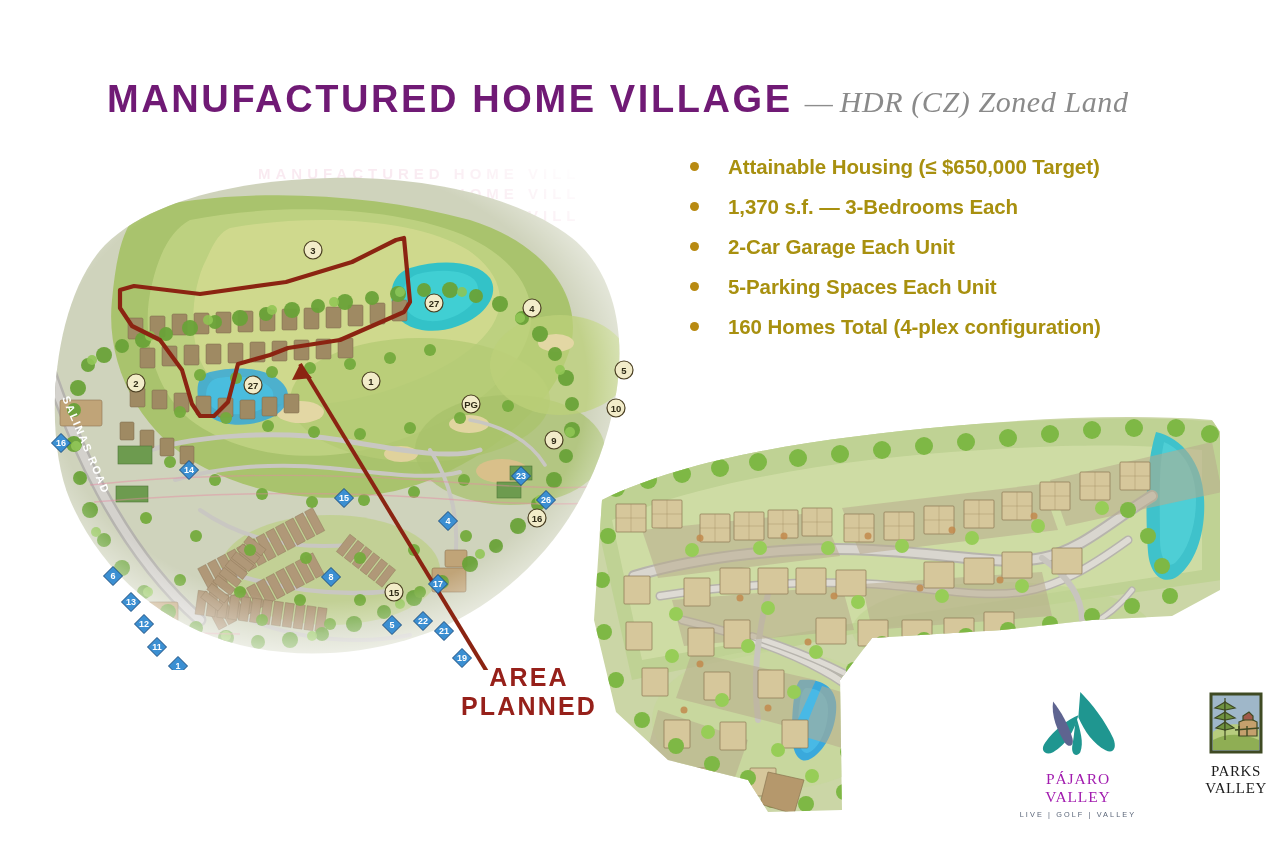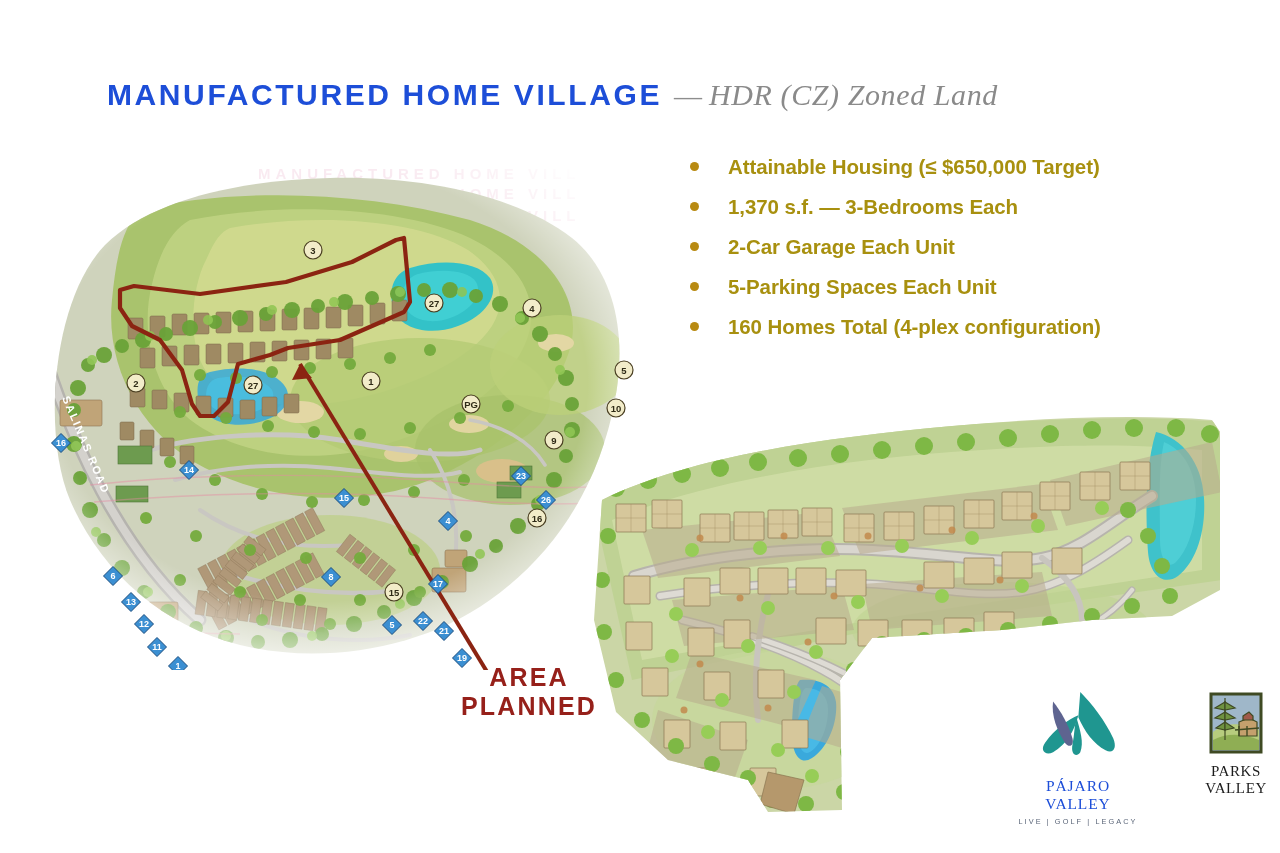--- a/index.html
+++ b/index.html
@@ -3,21 +3,21 @@
 <meta charset="utf-8">
 <title>Manufactured Home Village</title>
 <style>
   html,body{margin:0;padding:0;background:#ffffff;}
   body{width:1280px;height:853px;position:relative;overflow:hidden;
        font-family:"Liberation Sans", sans-serif;background:#ffffff;}
 
   
   #title-block{position:absolute;left:107px;top:78px;white-space:nowrap;}
   #title-main{font-family:"Liberation Sans", sans-serif;font-weight:bold;
-    font-size:30px;letter-spacing:2.6px;color:#1d4ed8;display:inline-block;
+    font-size:38px;letter-spacing:2.6px;color:#701a75;display:inline-block;
     vertical-align:baseline;}
   #title-dash{display:inline-block;color:#8d8d8d;font-size:28px;
     font-family:"Liberation Serif", serif;padding:0 7px 0 12px;vertical-align:baseline;}
   #title-sub{display:inline-block;font-family:"Liberation Serif", serif;
     font-style:italic;font-size:30px;color:#8a8a8a;letter-spacing:.6px;vertical-align:baseline;}
 
   
   #bullets{position:absolute;left:690px;top:157px;width:500px;}
   .bullet-row{display:flex;align-items:baseline;margin-bottom:19.5px;gap:20px;}
   .bullet-dot{width:9px;height:9px;border-radius:50%;background:#b88a12;
@@ -33,21 +33,21 @@
 
   
   #planned-label{position:absolute;left:434px;top:663px;width:190px;
     text-align:center;color:#96201a;font-weight:bold;font-size:25px;
     letter-spacing:2.2px;line-height:1.17;}
 
   
   #logo-pv{position:absolute;left:1013px;top:688px;width:130px;height:118px;text-align:center;}
   #logo-pv .pv-mark{height:70px;}
   #logo-pv .pv-name{font-family:"Liberation Serif", serif;font-size:15.5px;
-    color:#1d4ed8;letter-spacing:.9px;margin-top:15px;}
+    color:#a21caf;letter-spacing:.9px;margin-top:8px;}
   #logo-pv .pv-tag{font-size:7.3px;color:#5a6578;letter-spacing:2.1px;margin-top:4px;}
 
   #logo-pl{position:absolute;left:1188px;top:692px;width:96px;height:112px;text-align:center;}
   #logo-pl .pl-mark{width:54px;height:62px;margin:0 auto;}
   #logo-pl .pl-name{font-family:"Liberation Serif", serif;font-size:15px;
     color:#1c1c1c;letter-spacing:.6px;line-height:1.12;margin-top:5px;}
 
   
   #ghost{position:absolute;left:0;top:163px;width:660px;height:62px;
     opacity:.17;pointer-events:none;}
@@ -809,21 +809,21 @@
 </div>
 
 <div id="logo-pv">
   <svg class="pv-mark" viewBox="0 0 120 72">
     <path d="M62,4 C74,16 88,34 96,52 C100,62 96,68 88,64 C76,58 66,44 60,30 Z" fill="#1f9690"></path>
     <path d="M60,28 C56,44 48,58 34,66 C26,70 20,64 26,56 C36,42 50,32 60,28 Z" fill="#1f9690"></path>
     <path d="M34,14 C42,24 50,38 54,52 C56,60 50,62 46,56 C38,44 32,28 34,14 Z" fill="#5e6490"></path>
     <path d="M58,30 C62,44 66,56 62,66 C58,72 52,68 54,58 C56,48 56,38 58,30 Z" fill="#1f9690"></path>
   </svg>
   <div class="pv-name">PÁJARO VALLEY</div>
-  <div class="pv-tag">LIVE  |  GOLF  |  LEGACY</div>
+  <div class="pv-tag">LIVE  |  GOLF  |  VALLEY</div>
 </div>
 
 <div id="logo-pl">
   <svg class="pl-mark" viewBox="0 0 54 62">
     <rect x="2" y="2" width="50" height="58" fill="#9fb7c9" stroke="#3f4a23" stroke-width="3"></rect>
     <path d="M4,40 C16,30 34,30 50,38 L50,58 L4,58 Z" fill="#b7cc7e"></path>
     <path d="M4,48 C18,40 36,42 50,48 L50,58 L4,58 Z" fill="#8fae54"></path>
     <g fill="#6f9340" stroke="#3f4a23" stroke-width="1.2">
       <path d="M16,6 L16,48"></path>
       <path d="M16,10 L6,16 L16,18 Z"></path>

